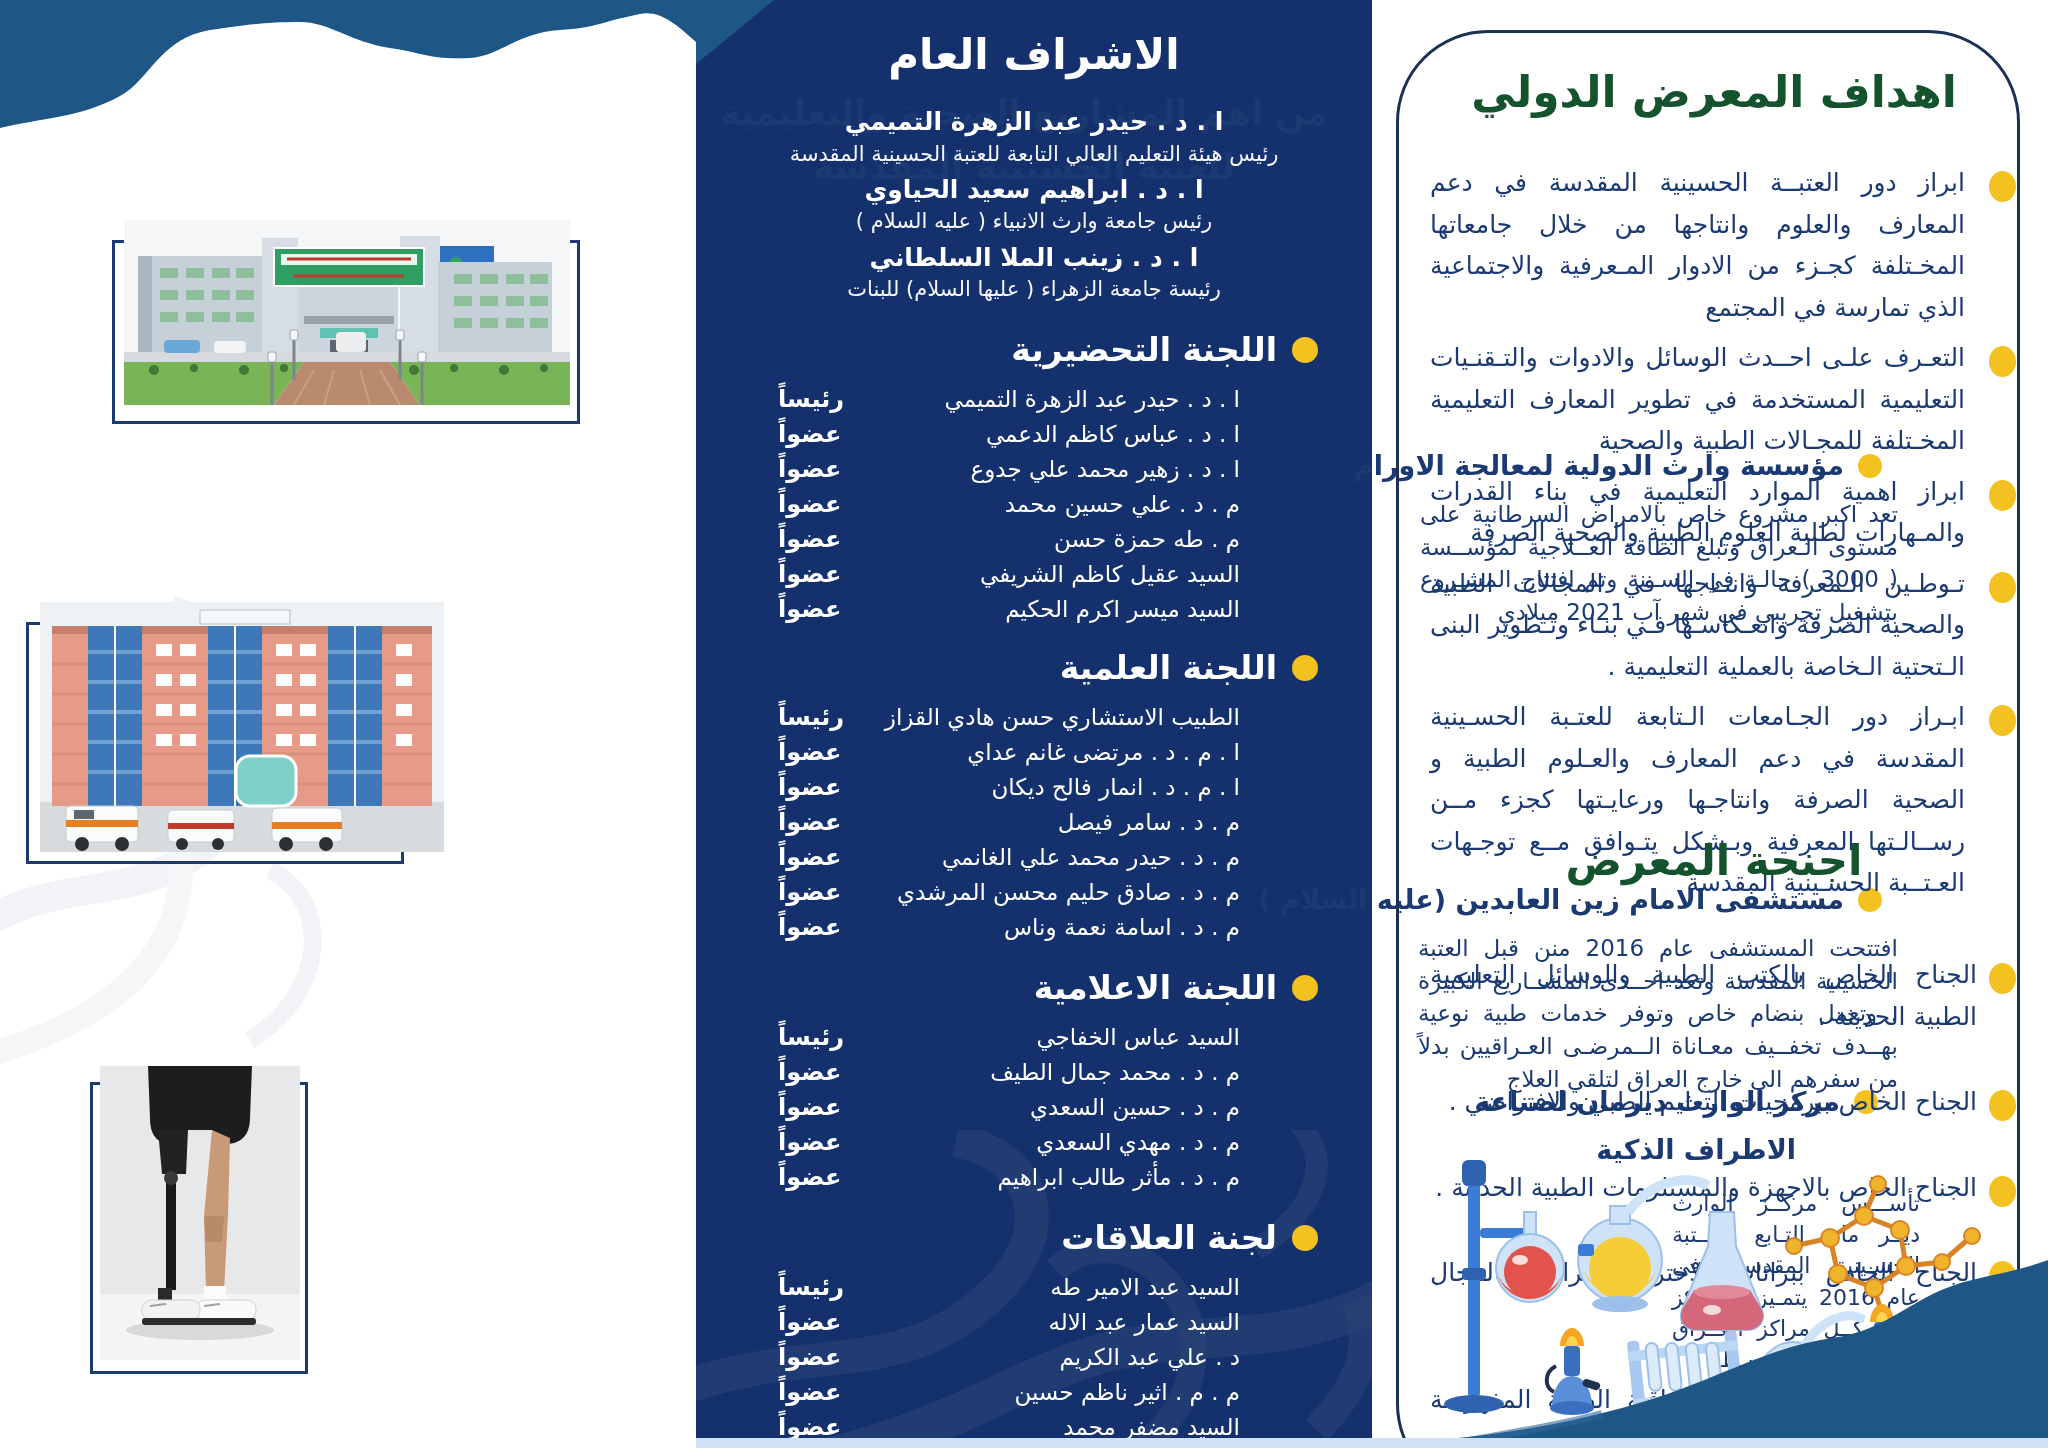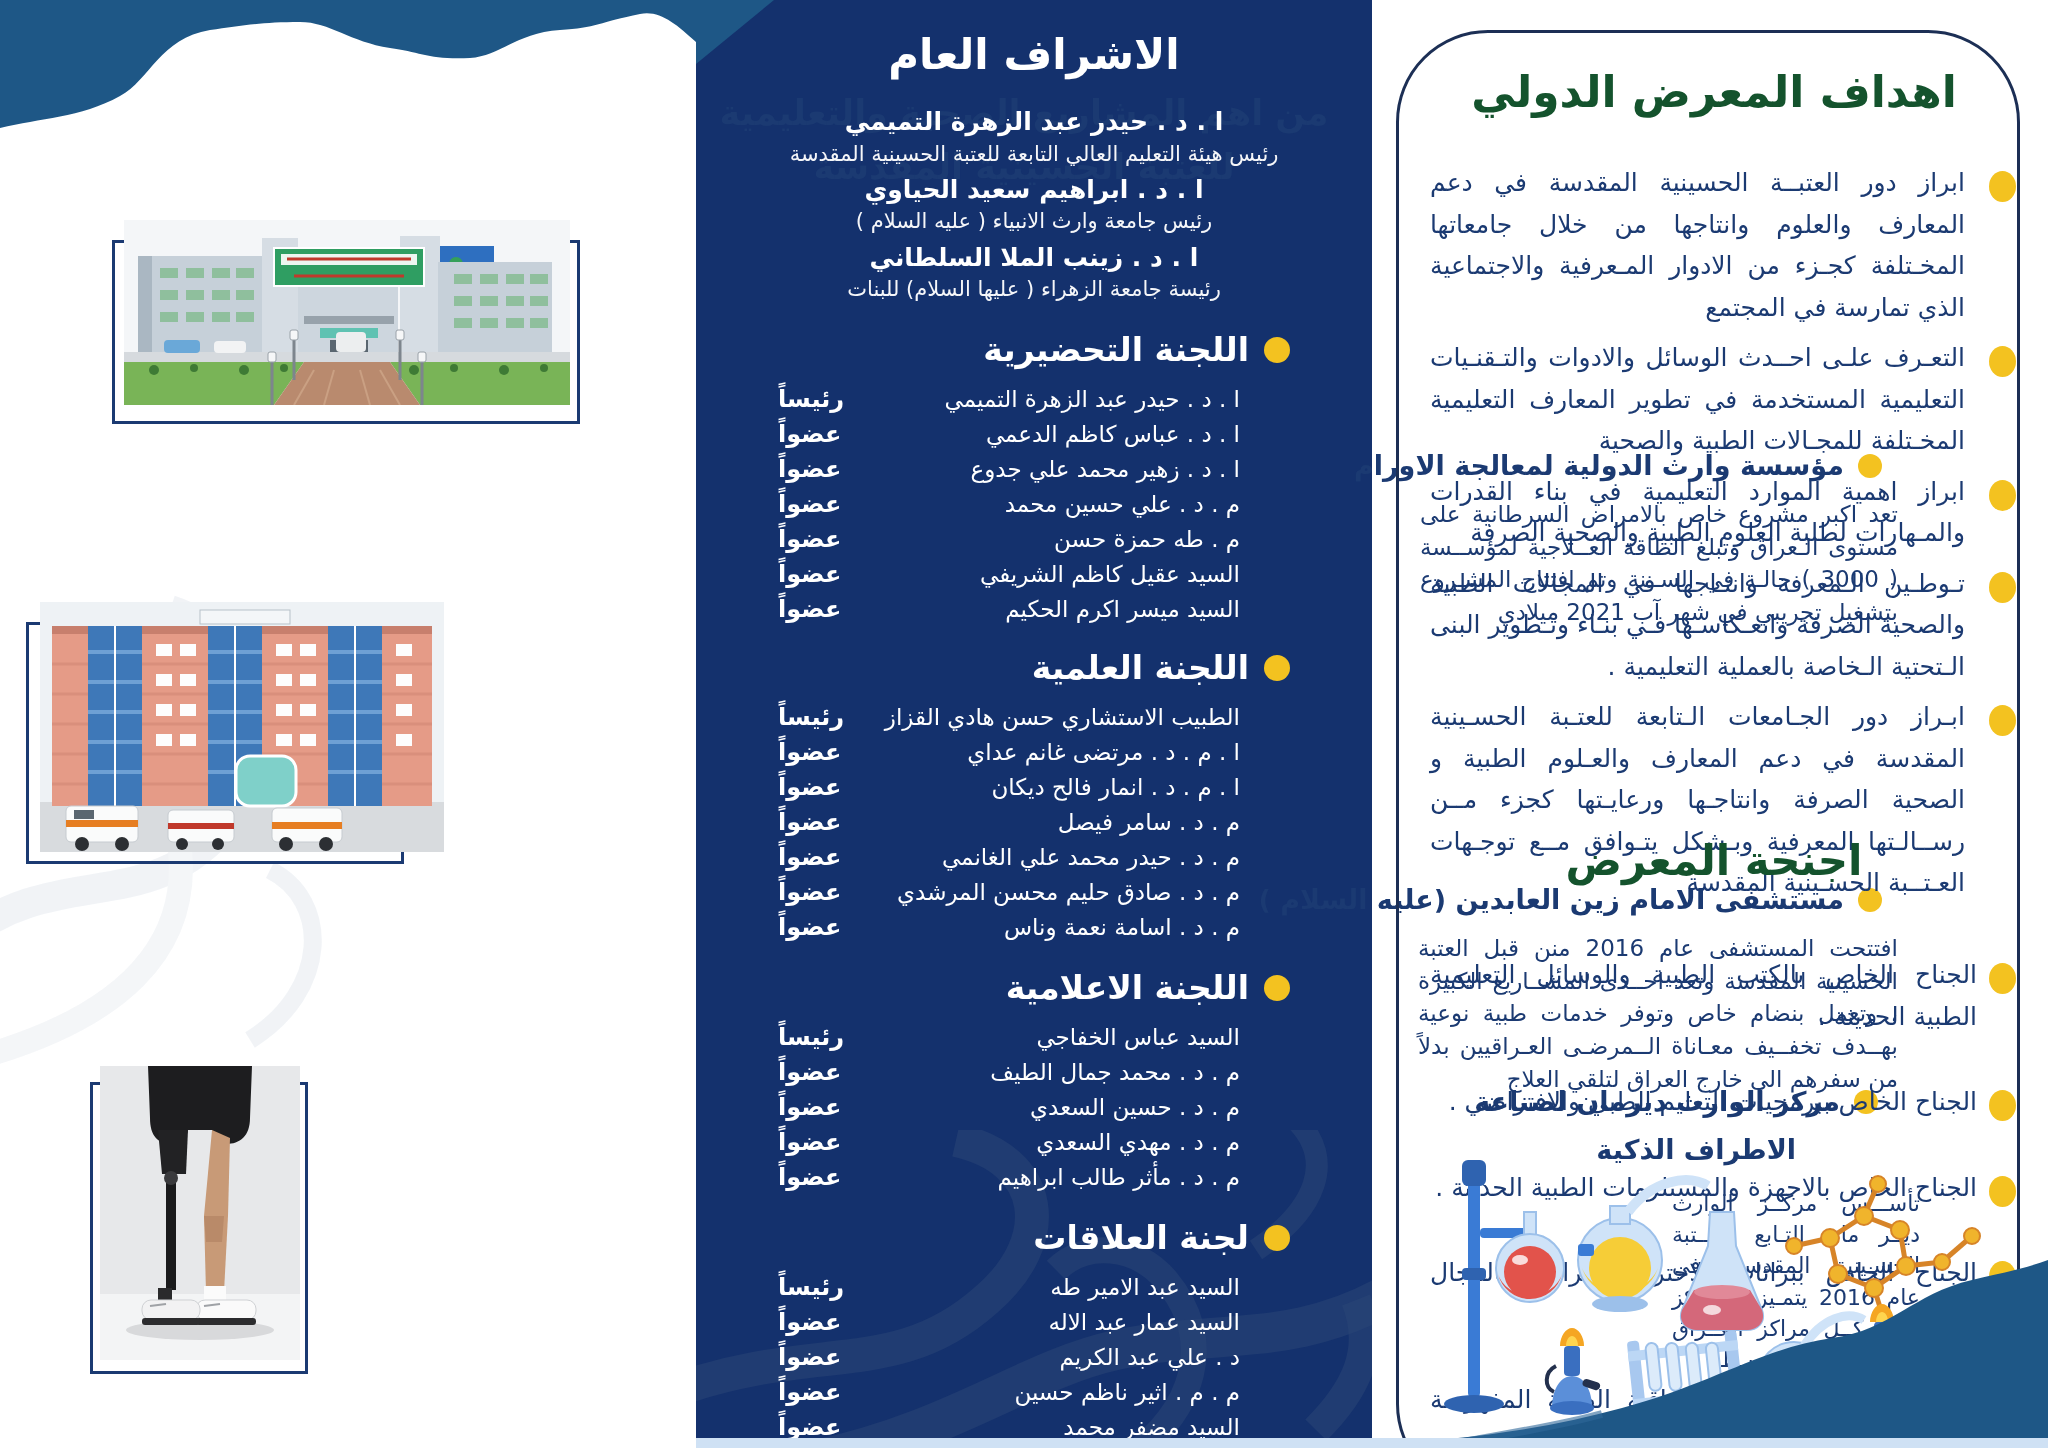--- a/index.html
+++ b/index.html
@@ -23,21 +23,21 @@
   .sec-body{position:absolute;direction:rtl;text-align:justify;color:#1b3a72;font-size:23px;line-height:1.42;}
   .sec3-title2{position:absolute;color:#1b3a72;font-weight:bold;font-size:27px;direction:rtl;}
   .l-watermark{position:absolute;left:0;top:520px;width:420px;height:560px;opacity:.8;}
   
   .m-title{position:absolute;left:0;right:0;top:30px;text-align:center;color:#ffffff;
            font-weight:bold;font-size:42px;direction:rtl;}
   .m-sup{position:absolute;left:0;right:0;top:102px;text-align:center;color:#ffffff;direction:rtl;}
   .sup-name{font-size:25px;font-weight:bold;line-height:1.3;margin-top:4px;}
   .sup-desc{font-size:21px;line-height:1.45;margin-bottom:5px;opacity:.96;}
   .c-sec{position:absolute;left:0;width:100%;}
-  .c-head{display:flex;direction:rtl;align-items:center;gap:15px;padding-right:82px;}
+  .c-head{display:flex;direction:rtl;align-items:center;gap:15px;padding-right:54px;}
   .c-dot{width:26px;height:26px;border-radius:50%;background:#f3c220;flex:none;}
   .c-title{color:#ffffff;font-weight:bold;font-size:33px;}
   .c-rows{margin-top:12px;}
   .mrow{display:flex;justify-content:space-between;align-items:center;height:35px;
         padding:0 132px 0 82px;}
   .role{color:#ffffff;font-weight:bold;font-size:24px;direction:rtl;flex:none;}
   .mname{color:#ffffff;font-size:23px;direction:rtl;text-align:right;}
   .m-watermark{position:absolute;left:696px;top:1130px;width:676px;height:318px;}
   
   .r-border{position:absolute;left:24px;top:30px;width:618px;height:1460px;

